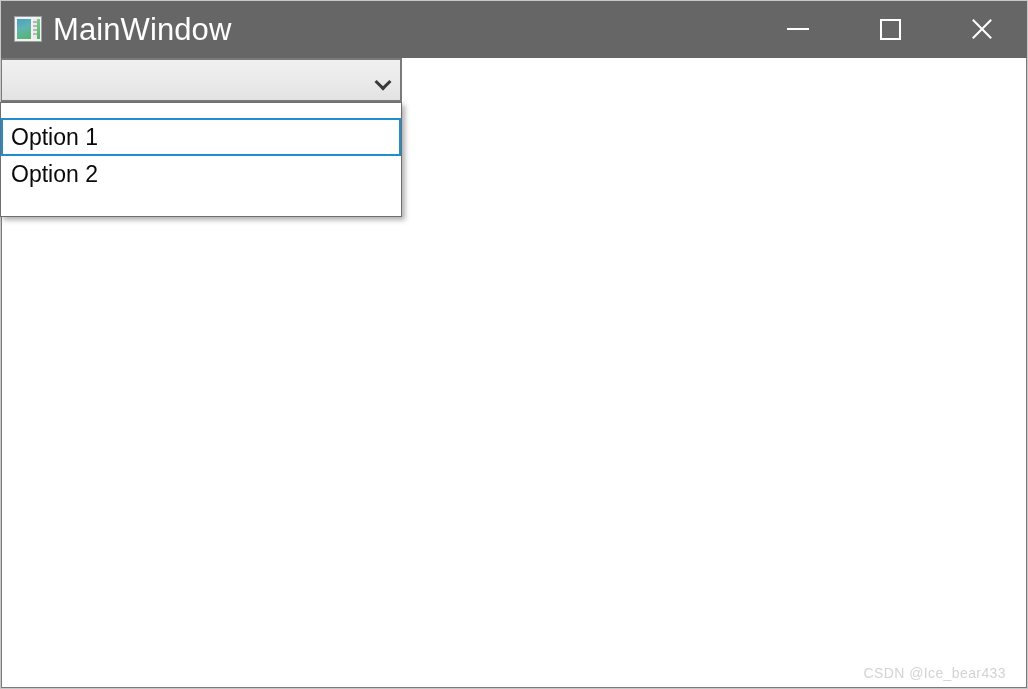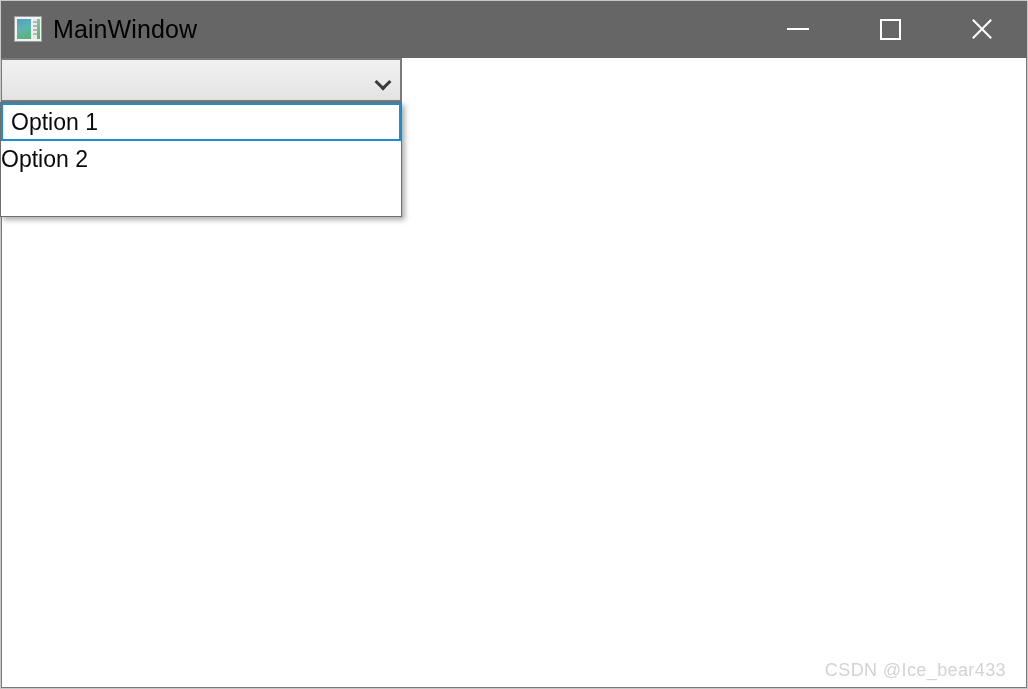--- a/index.html
+++ b/index.html
@@ -96,22 +96,22 @@
   .app-icon .accent {
     position: absolute;
     left: 22px;
     top: 2px;
     width: 3px;
     height: 20px;
     background: linear-gradient(180deg, #7ecb8c 0%, #56b36b 100%);
   }
 
   .window-title {
-    color: #000000;
-    font-size: 25px;
+    color: #ffffff;
+    font-size: 31px;
     line-height: 1;
     letter-spacing: 0.1px;
     white-space: nowrap;
   }
 
   
   .window-controls {
     display: flex;
     align-items: stretch;
     height: 58px;
@@ -227,38 +227,40 @@
     border: 1px solid #6e6e6e;
     box-shadow: 3px 3px 5px rgba(80, 80, 80, 0.45);
     z-index: 20;
   }
   .dropdown-item {
     position: relative;
     height: 37px;
     box-sizing: border-box;
     display: flex;
     align-items: center;
+    padding-left: 10px;
     font-size: 23px;
     color: #0a0a0a;
     background: #ffffff;
     cursor: default;
     white-space: nowrap;
   }
   .dropdown-item.highlighted {
     border: 2px solid #1e8fcc;
     padding-left: 8px;
     height: 38px;
+    margin-top: 15px;
   }
 
   
   .watermark {
     position: absolute;
     right: 22px;
     bottom: 8px;
-    font-size: 18px;
+    font-size: 14px;
     color: #d3d3d3;
     letter-spacing: 0.4px;
     white-space: nowrap;
     user-select: none;
   }
 </style>
 </head>
 <body>
 
 <div class="window">

